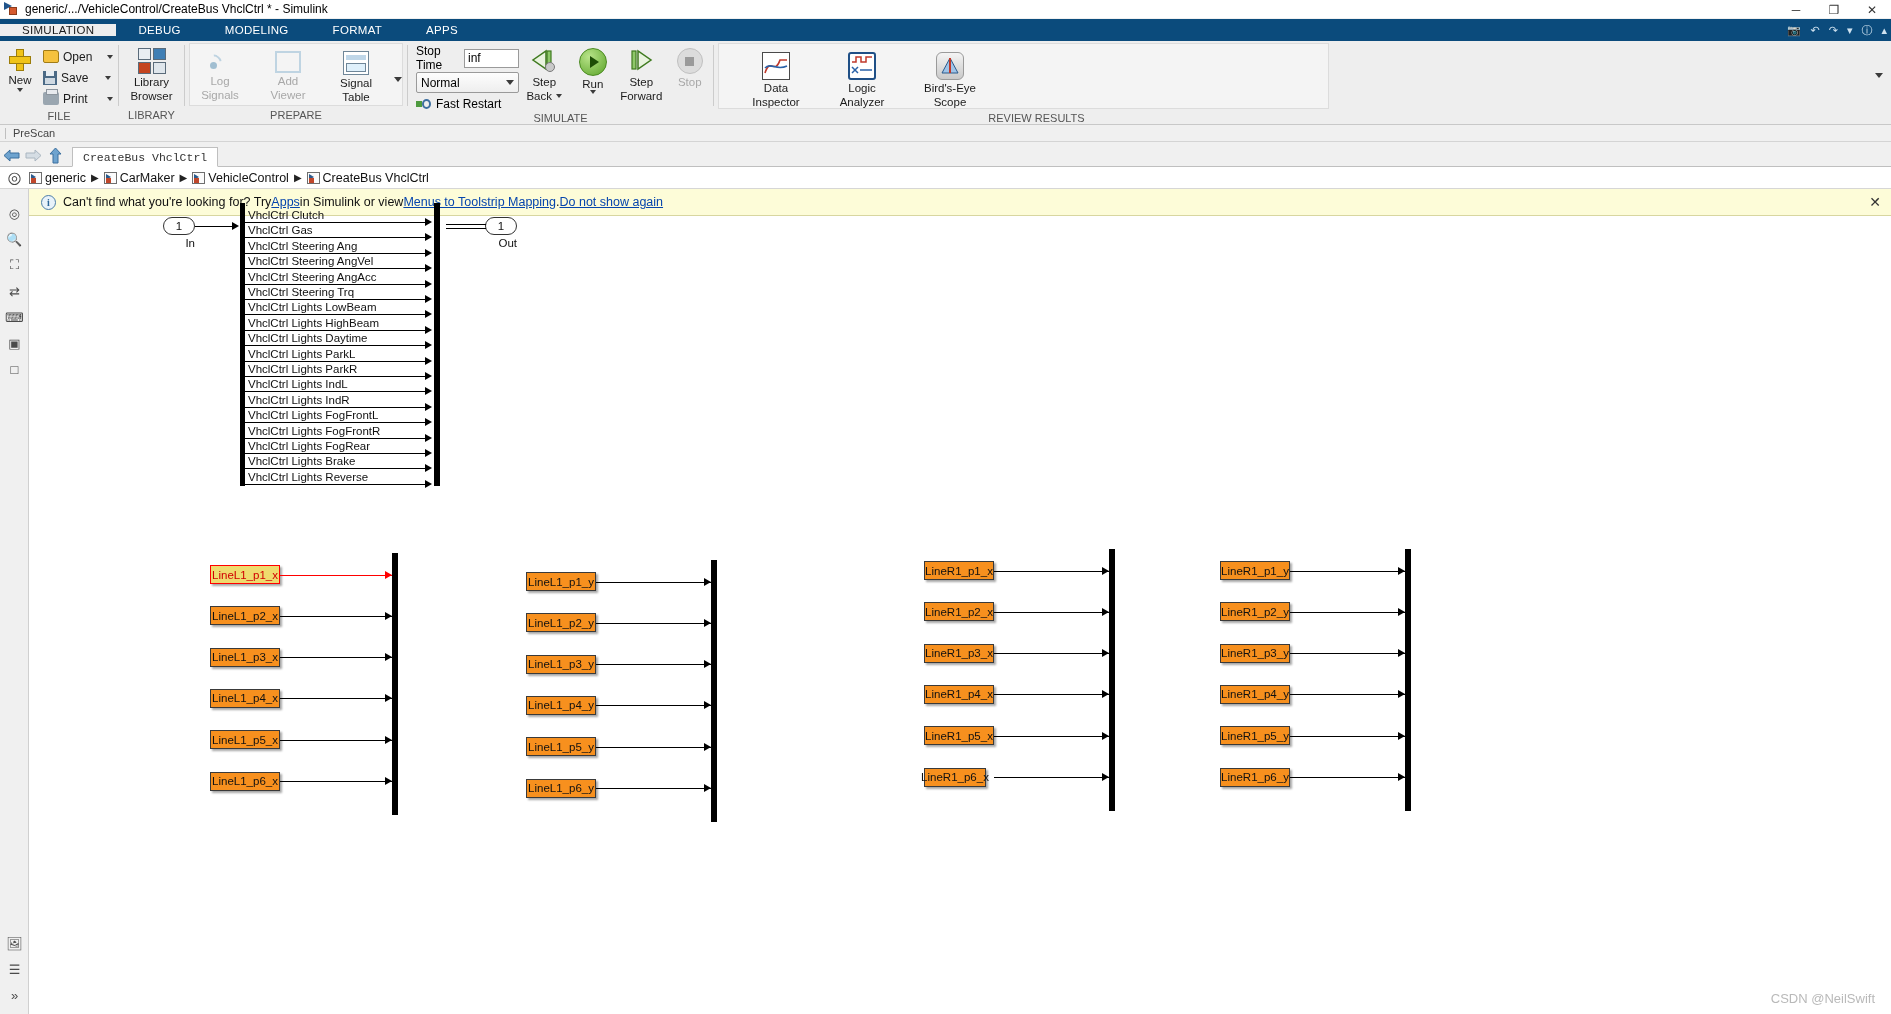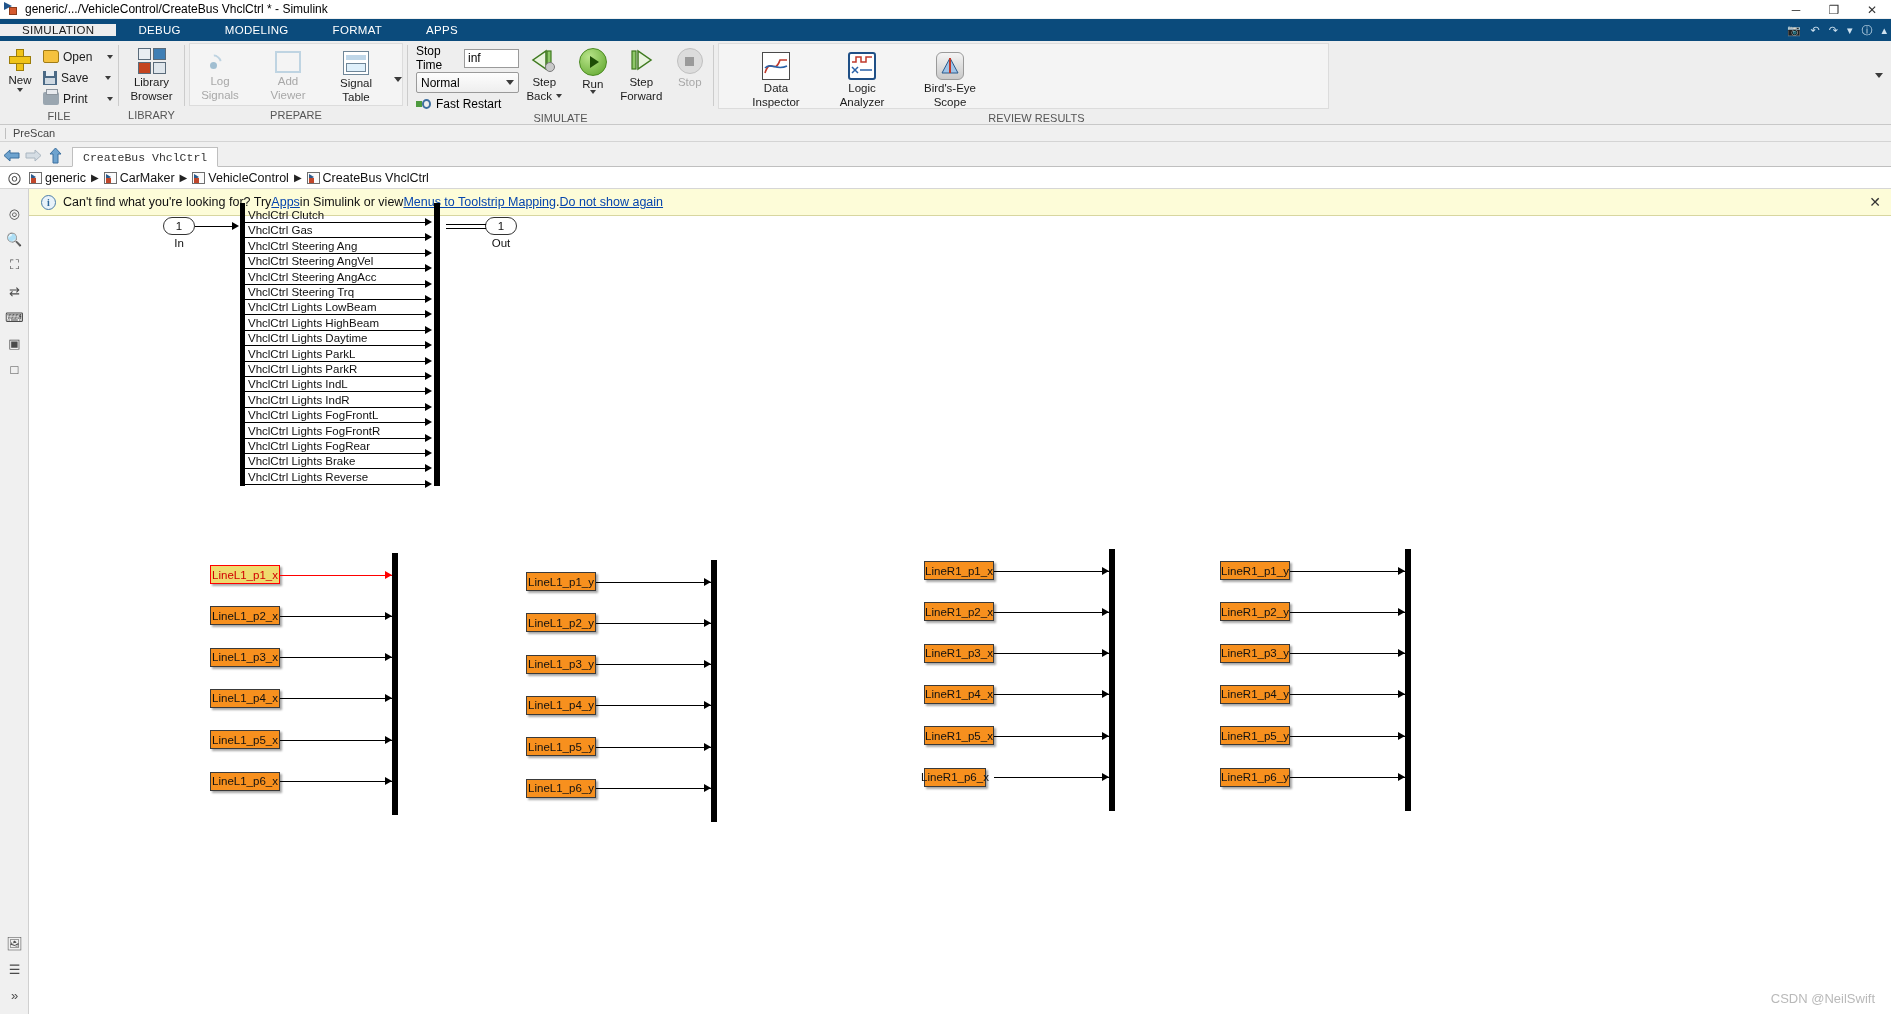--- a/index.html
+++ b/index.html
@@ -159,21 +159,21 @@
 
   
   .sigrow { position:absolute; font-size:11.5px; color:#111; white-space:nowrap; }
   .sigline { position:absolute; height:1px; background:#000; }
   .arrowhead { position:absolute; width:0;height:0;
      border-left:7px solid #000; border-top:4px solid transparent; border-bottom:4px solid transparent; }
   .busbar { position:absolute; background:#000; }
 
   .portblk { position:absolute; border:1.5px solid #333; border-radius:11px; background:#fff;
      display:flex; align-items:center; justify-content:center; font-size:11.5px; color:#111; }
-  .portlbl { position:absolute; font-size:11.5px; color:#111; text-align:center; }
+  .portlbl { position:absolute; font-size:11.5px; color:#111; text-align:right; }
 
   .constblk { position:absolute; background:#f7901e; border:1px solid #3a3a3a;
      display:flex; align-items:center; justify-content:center; font-size:11.5px; color:#111;
      box-shadow:2px 2px 2px rgba(0,0,0,.35); }
   .constblk.selected { background:#efdb6e; border:1.5px solid #ff0000; color:#d00000; }
 
   #watermark { position:absolute; right:16px; bottom:8px; font-size:13px; color:#b9b9b9; }
 </style>
 </head>
 <body>

